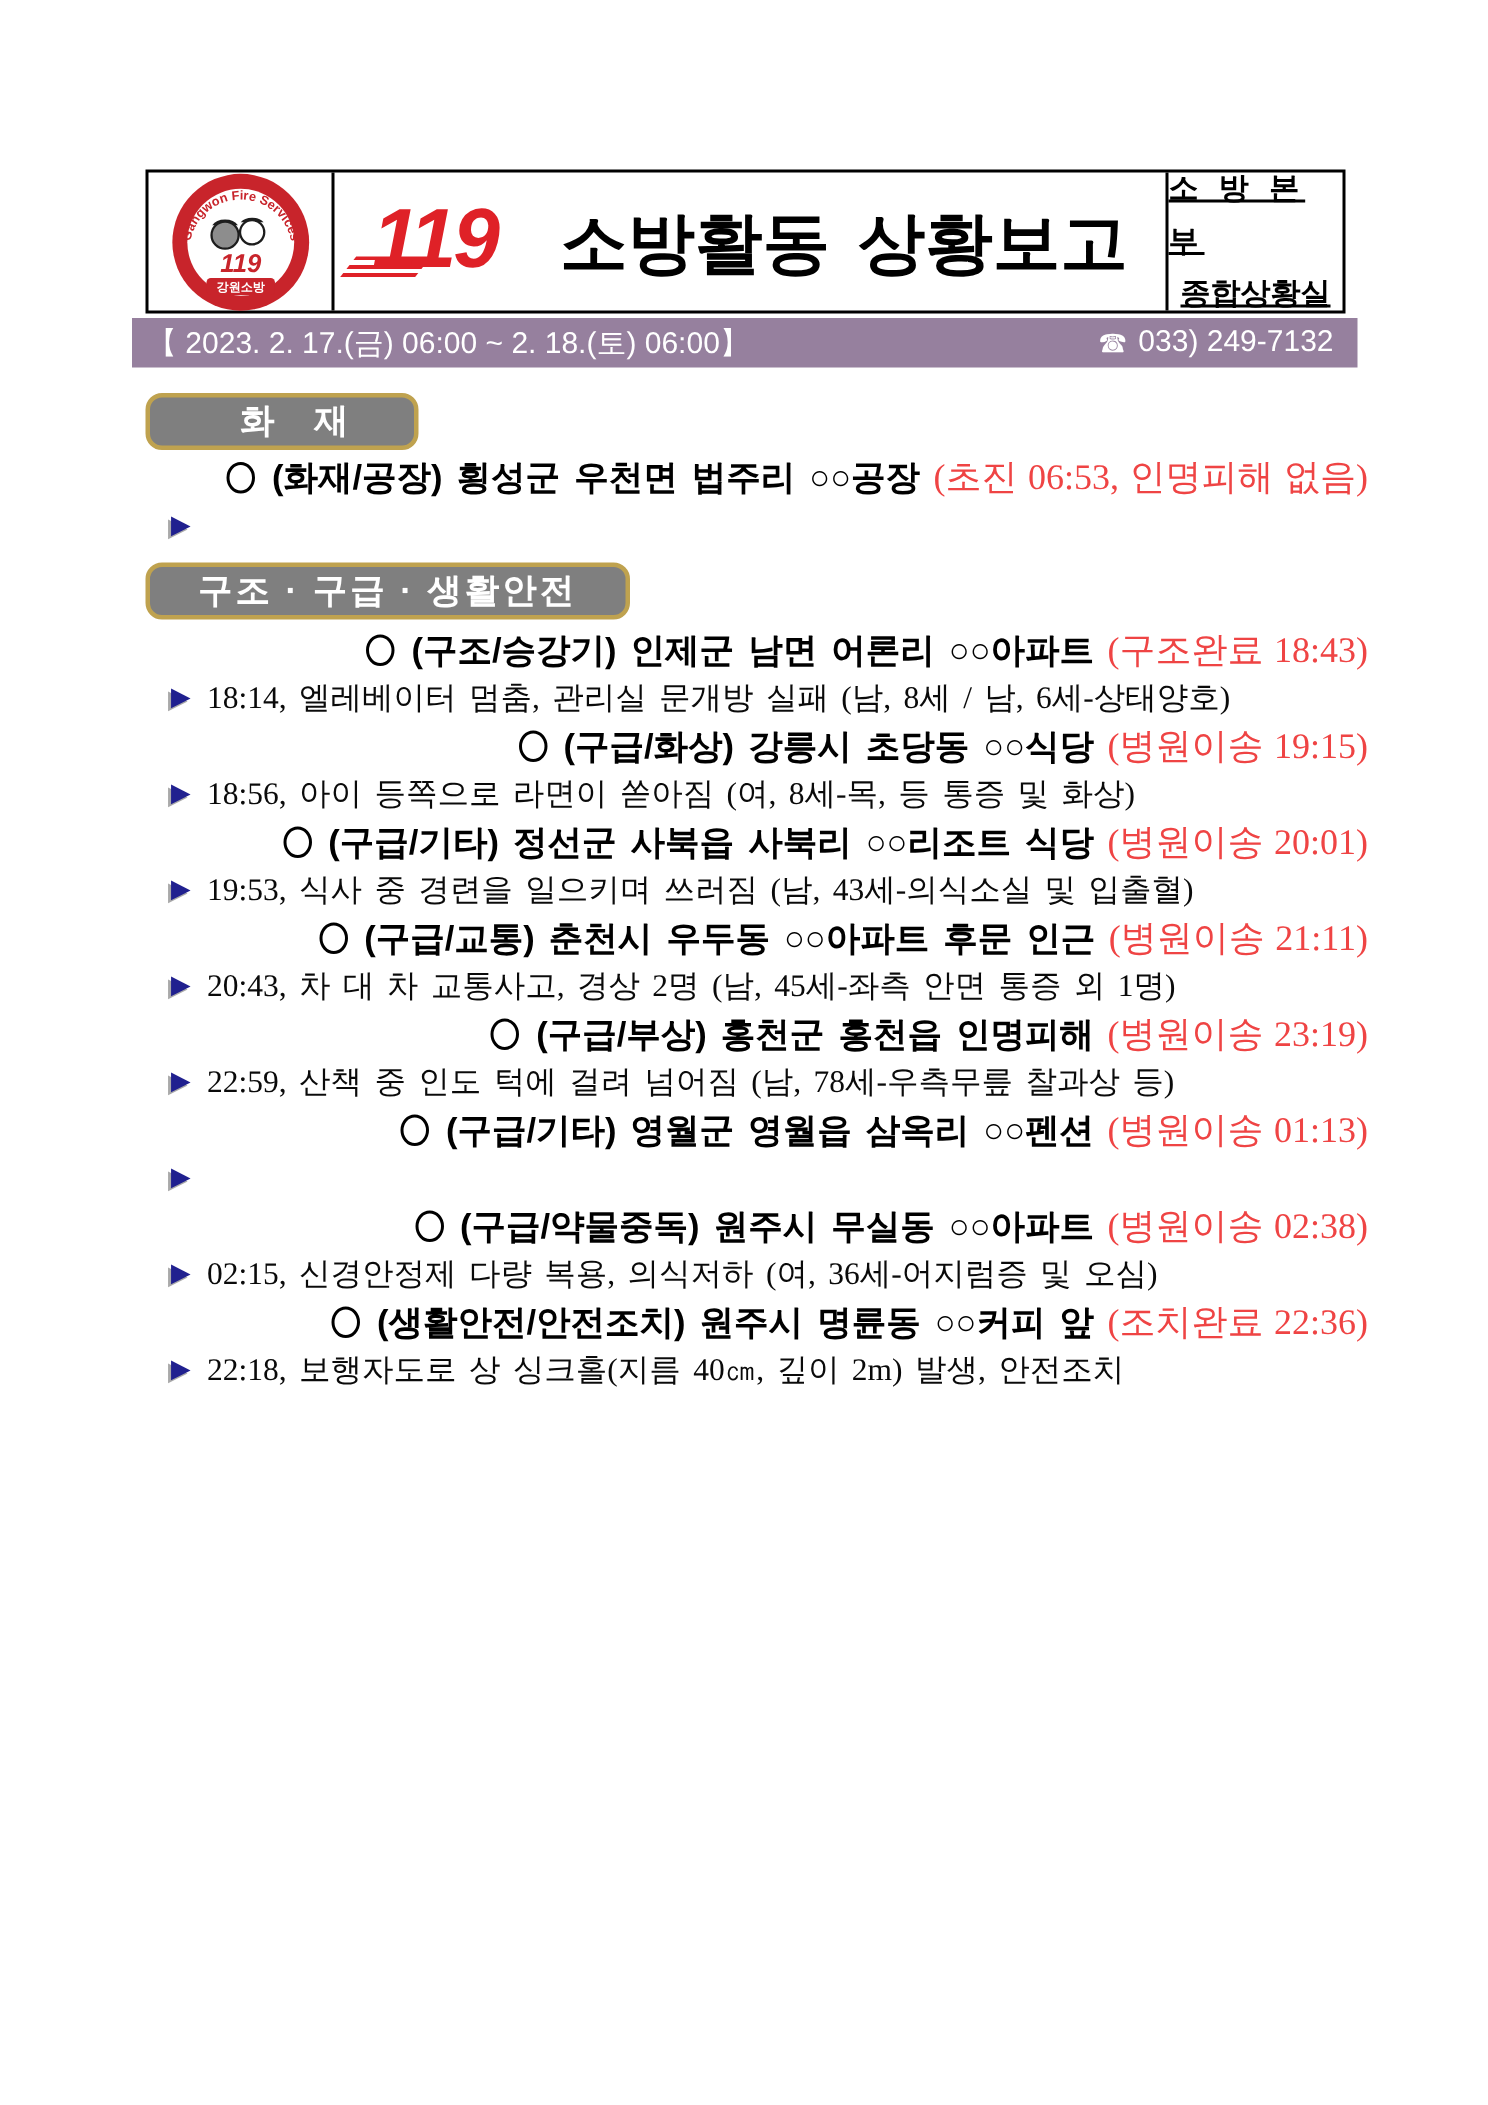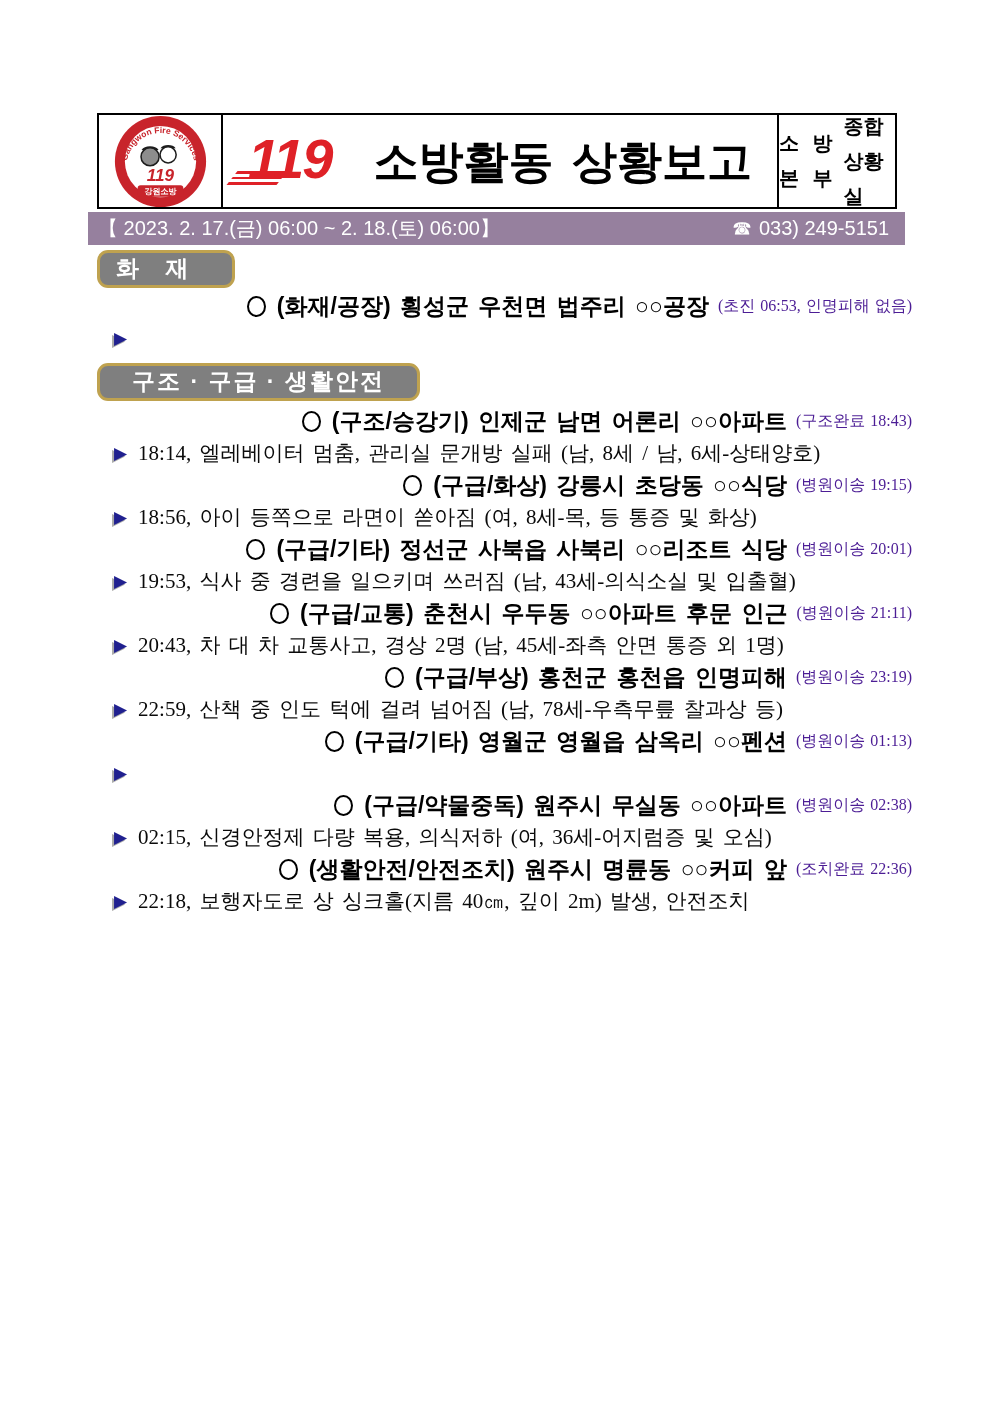--- a/index.html
+++ b/index.html
@@ -24,52 +24,52 @@
     color:#df2127; letter-spacing:-2px; padding-right:6px; transform:translateY(-2px);
   }
   .brand119::after {
     content:""; position:absolute; left:-16px; bottom:2px; width:50px; height:14px;
     background:repeating-linear-gradient(#df2127 0 2.6px, transparent 2.6px 5.6px);
     transform:skewX(-38deg);
   }
   .main-title { font-size:45px; font-weight:900; letter-spacing:0px; line-height:1; word-spacing:6px;margin-left:26px; }
   .office-cell {
     width:118px; box-sizing:border-box; border-left:2px solid #000;
-    display:flex; flex-direction:row; align-items:center; justify-content:center;
-    font-size:20px; font-weight:700; line-height:1.75;
+    display:flex; flex-direction:column; align-items:center; justify-content:center;
+    font-size:20px; font-weight:700; line-height:1.75;text-decoration:underline;
   }
   .office-cell .l1 { letter-spacing:4px; }
 
   
   .date-bar {
     margin:3px 0 0 88px; width:817px; height:33px; box-sizing:border-box;
     background:#96809e; color:#fff; display:flex; align-items:center; justify-content:space-between;
     padding:0 16px 0 10px; font-size:20px; font-weight:500; white-space:nowrap;gap:20px;
   }
   .date-bar .phone { display:flex; align-items:center; gap:7px; }
 
   
   .content { margin-left:97px; width:815px; }
   .badge {
     display:inline-block; background:#7f7f7f; color:#fff;
     border:3px solid #bfa24f; border-radius:11px; box-sizing:border-box;
     font-weight:800; font-size:23px; line-height:1; padding:4px 32px 5px;
   }
-  .badge.fire { margin:5px 0 2px; letter-spacing:10px; padding:4px 34px 5px 16px; }
+  .badge.fire { margin:17px 0 2px; letter-spacing:10px; padding:4px 34px 5px 60px; }
   .badge.rescue { margin:9px 0 4px; letter-spacing:2px; }
 
   .line { height:32px; display:flex; align-items:center; white-space:nowrap; }
   .main-line { font-size:23px; font-weight:700; word-spacing:3px;justify-content:flex-end; }
   .main-line .o-bullet {
     flex:0 0 auto; width:15px; height:17px; border:2.4px solid #000; border-radius:50%;
     margin:0 11px 0 3px;
   }
   .main-line .note {
-    font-family:"Liberation Serif", serif; font-size:16px; font-weight:400;
-    margin-left:9px; letter-spacing:0; word-spacing:1px; color:#4c1d95;
+    font-family:"Liberation Serif", serif; font-size:24px; font-weight:400;
+    margin-left:9px; letter-spacing:0; word-spacing:1px; color:#ef4444;
   }
   .sub-line {
     font-family:"Liberation Serif", serif; font-size:21px; font-weight:400;
     padding-left:17px; word-spacing:3px; color:#0a0a0a;
   }
   .sub-line .tri {
     flex:0 0 auto; font-family:"DejaVu Sans", sans-serif; font-size:17px; color:#20208f;
     text-shadow:-2px 2px 0 #a9a9a9; margin-right:11px; line-height:1;
   }
 </style>
@@ -105,21 +105,21 @@
     <div class="office-cell">
       <span class="l1">소 방 본 부</span>
       <span class="l2">종합상황실</span>
     </div>
   </div>
 
   <div class="date-bar">
     <span>【 2023. 2. 17.(금) 06:00 ~ 2. 18.(토) 06:00】</span>
     <span class="phone">
       <span>☎</span>
-      <span>033) 249-5151</span>
+      <span>033) 249-7132</span>
     </span>
   </div>
 
   <div class="content">
 
     <div>
       <div class="badge fire">화 재</div>
 
       <div>
         <div class="line main-line">

